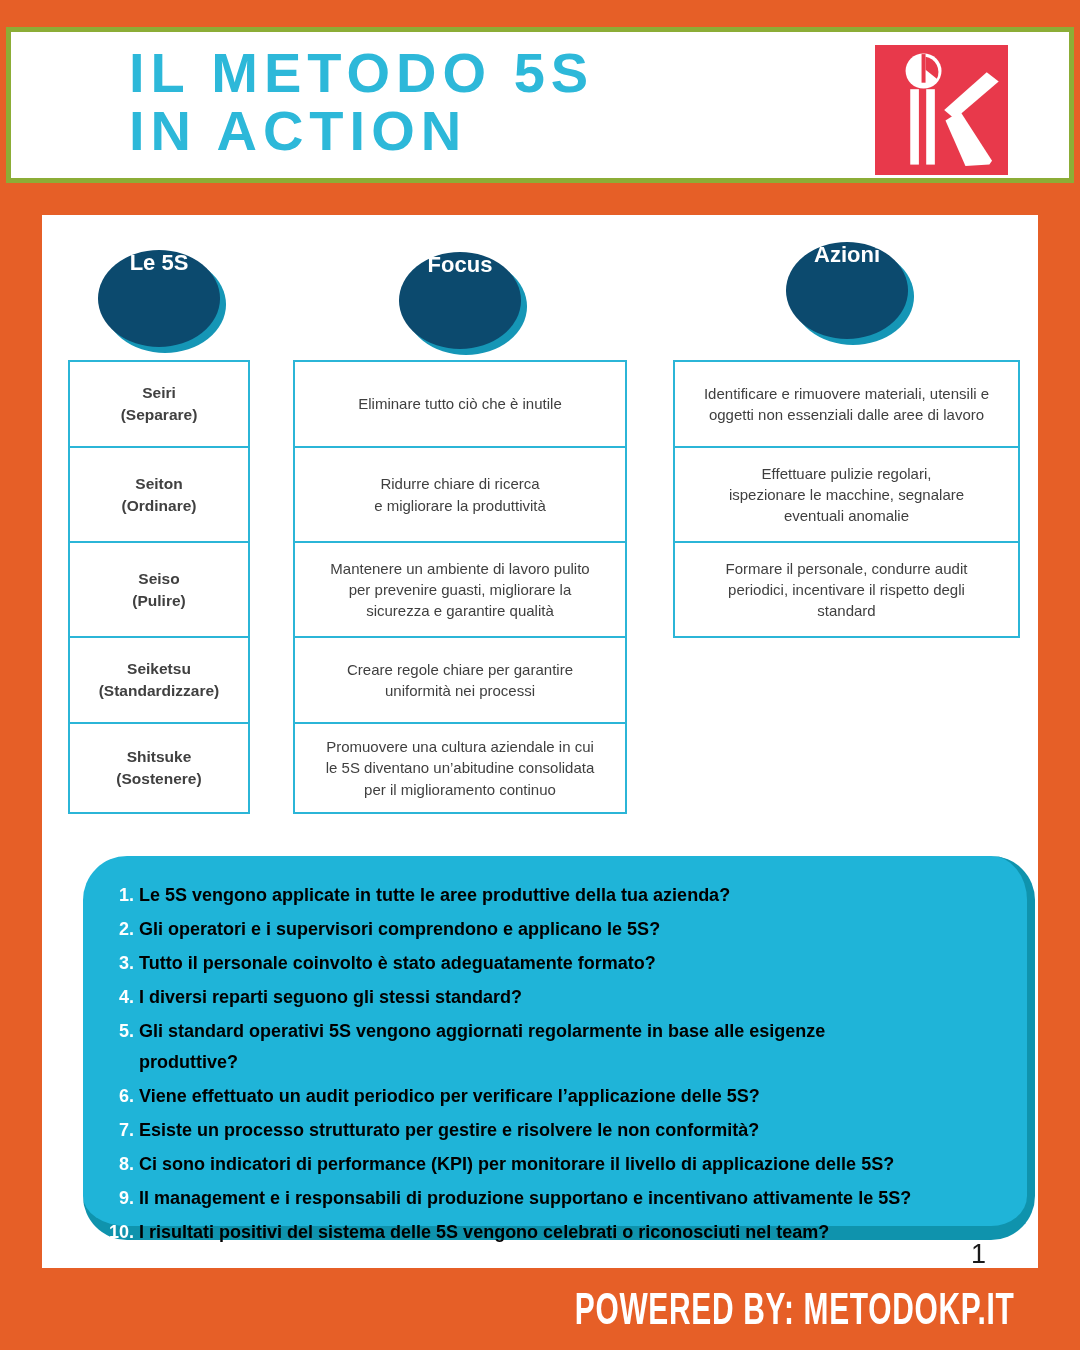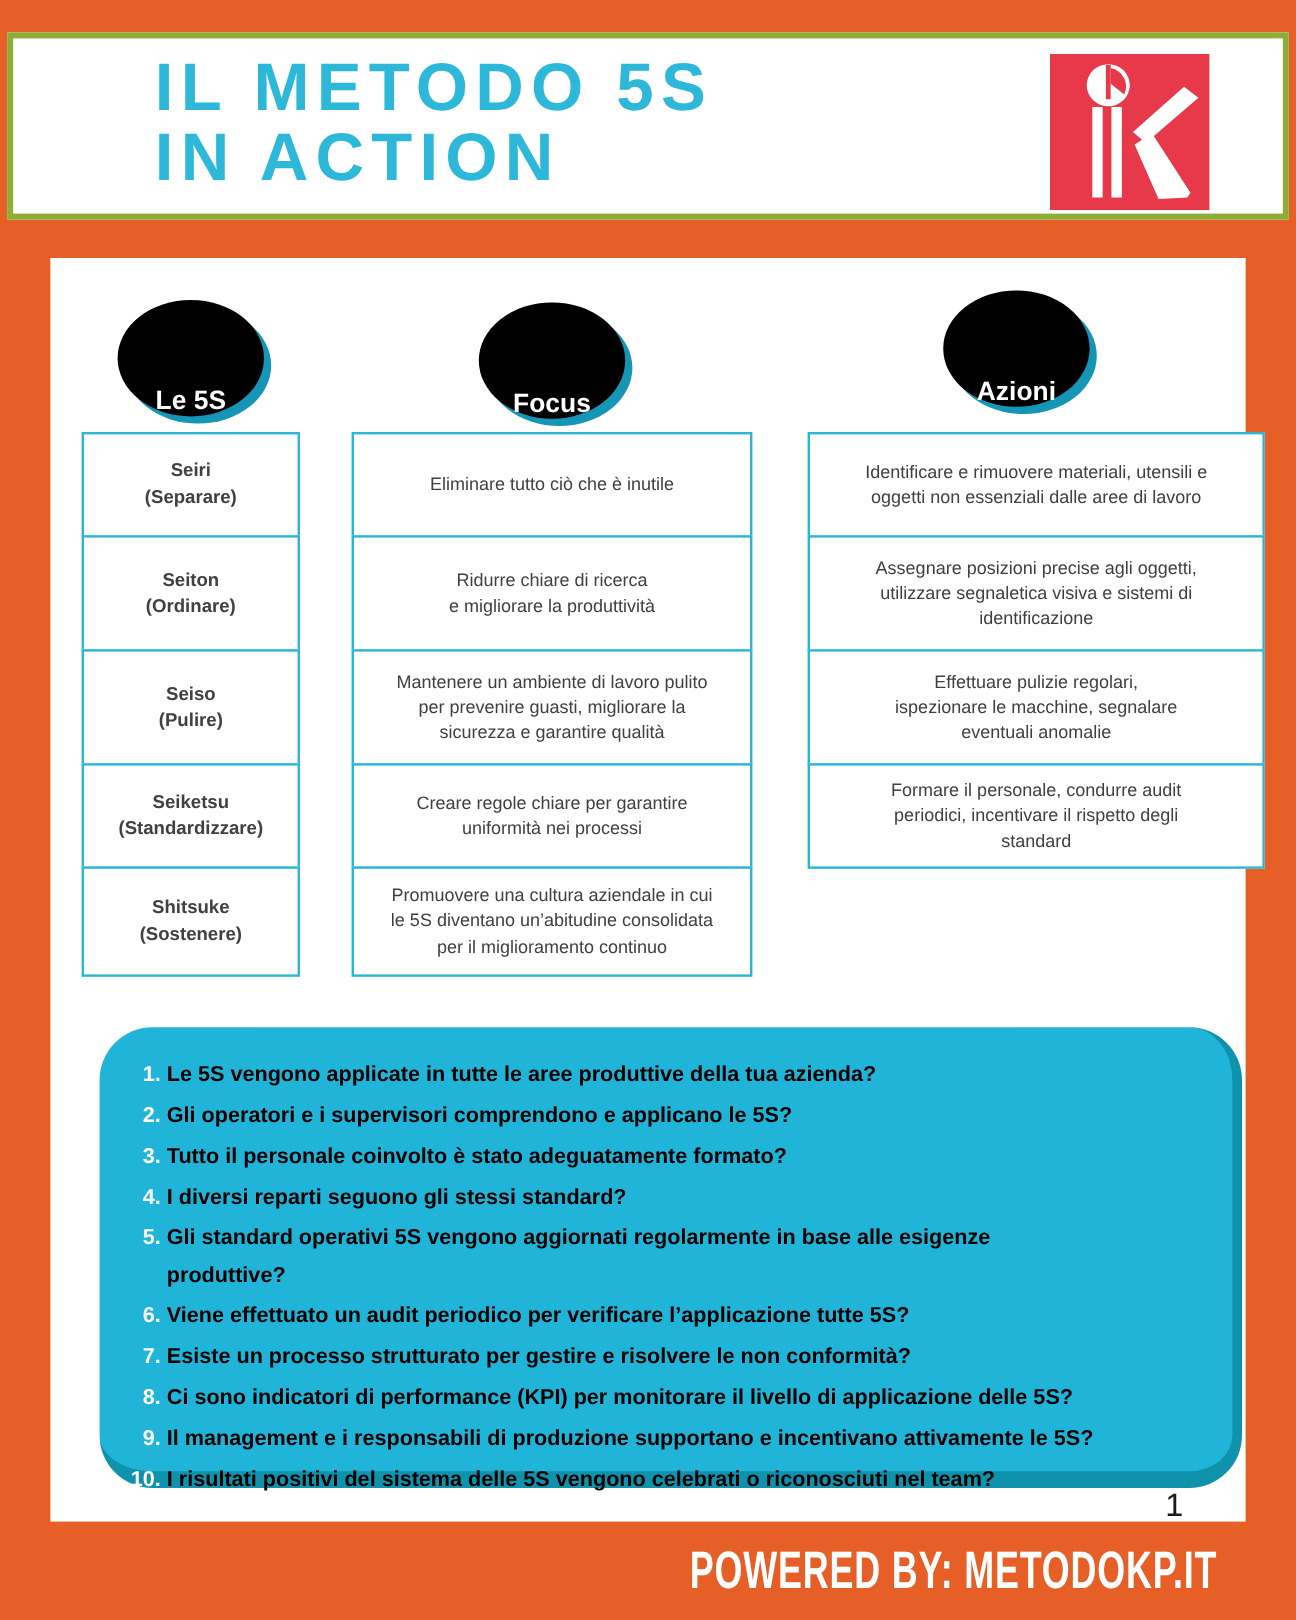--- a/index.html
+++ b/index.html
@@ -25,33 +25,33 @@
 
   
   .panel{
     position:absolute;left:42px;top:215px;width:996px;height:1053px;
     background:#ffffff;
   }
 
   
   .bubble{
     position:absolute;width:122px;height:97px;border-radius:50%;
-    background:#000000;display:flex;align-items:flex-end;justify-content:center;
+    background:#0c4a6e;display:flex;align-items:flex-start;justify-content:center;
     box-shadow:6px 6px 0 #1596B6;
   }
   .bubble span{color:#ffffff;font-weight:bold;font-size:22px;}
   .b1{left:56px;top:35px;}
   .b2{left:357px;top:37px;}
   .b3{left:744px;top:27px;}
 
   
   .col{position:absolute;top:145px;}
   .colA{left:26px;width:182px;}
   .colB{left:251px;width:334px;}
-  .colC{left:631px;width:381px;}
+  .colC{left:631px;width:347px;}
   .cell{
     box-sizing:border-box;border:2px solid #2BB5D7;background:#ffffff;
     display:flex;align-items:center;justify-content:center;text-align:center;
     padding:0 5px;white-space:pre-line;
     color:#3F3F3F;font-size:15px;line-height:1.42;
   }
   .cell + .cell{margin-top:-2px;}
   .col .cell:nth-child(1){height:88px;}
   .col .cell:nth-child(2){height:97px;}
   .col .cell:nth-child(3){height:97px;}
@@ -147,41 +147,38 @@
         <div class="cell">Creare regole chiare per garantire
 uniformità nei processi</div>
         <div class="cell">Promuovere una cultura aziendale in cui
 le 5S diventano un’abitudine consolidata
 per il miglioramento continuo</div>
       </div>
     <div class="col colC">
 
     <div class="cell">Identificare e rimuovere materiali, utensili e
 oggetti non essenziali dalle aree di lavoro</div>
-        <div class="cell">Assegnare posizioni precise agli oggetti,
-utilizzare segnaletica visiva e sistemi di
-identificazione</div>
         <div class="cell">Effettuare pulizie regolari,
 ispezionare le macchine, segnalare
 eventuali anomalie</div>
         <div class="cell">Formare il personale, condurre audit
 periodici, incentivare il rispetto degli
 standard</div>
       </div>
 
     <div class="qbox">
       <ol>
 
       <li class="q">Le 5S vengono applicate in tutte le aree produttive della tua azienda?</li>
           <li class="q">Gli operatori e i supervisori comprendono e applicano le 5S?</li>
           <li class="q">Tutto il personale coinvolto è stato adeguatamente formato?</li>
           <li class="q">I diversi reparti seguono gli stessi standard?</li>
           <li class="q">Gli standard operativi 5S vengono aggiornati regolarmente in base alle esigenze
 produttive?</li>
-          <li class="q">Viene effettuato un audit periodico per verificare l’applicazione tutte 5S?</li>
+          <li class="q">Viene effettuato un audit periodico per verificare l’applicazione delle 5S?</li>
           <li class="q">Esiste un processo strutturato per gestire e risolvere le non conformità?</li>
           <li class="q">Ci sono indicatori di performance (KPI) per monitorare il livello di applicazione delle 5S?</li>
           <li class="q">Il management e i responsabili di produzione supportano e incentivano attivamente le 5S?</li>
           <li class="q">I risultati positivi del sistema delle 5S vengono celebrati o riconosciuti nel team?</li>
         </ol>
     </div>
 
     <div class="pagenum">1</div>
   </div>
 

